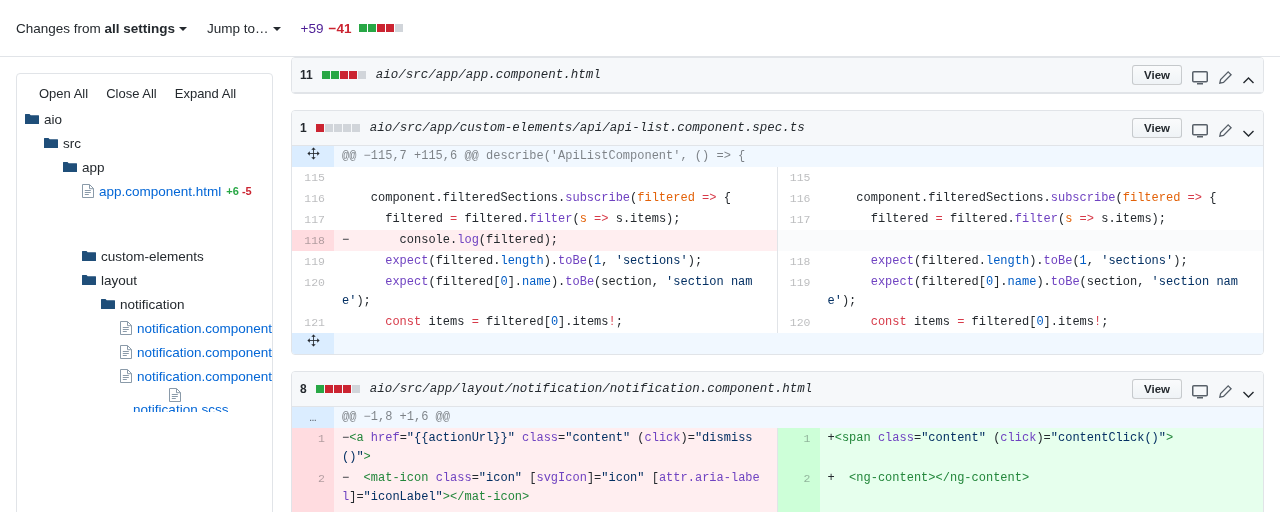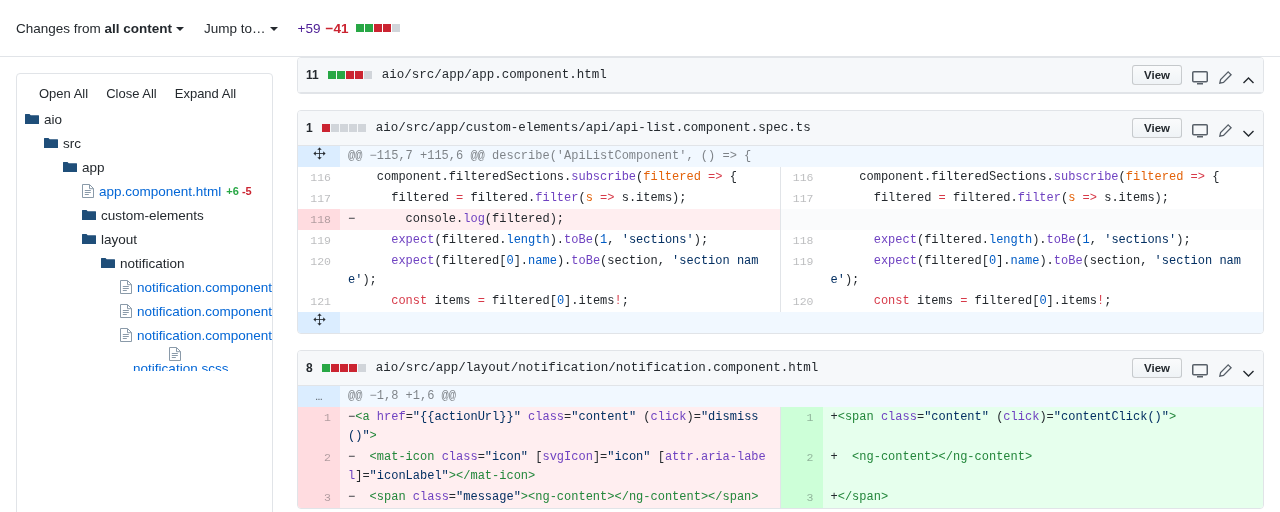--- a/index.html
+++ b/index.html
@@ -114,38 +114,38 @@
     margin-top: -16px;
     height: 471px;
     overflow: hidden;
   }
   .file-box {
     border: 1px solid #e1e4e8;
     border-radius: 4px;
     background: #fff;
     margin-bottom: 16px;
     overflow: hidden;
-    margin-left: 6px;
   }
   .file-head {
     display: flex;
     align-items: center;
     background: #f6f8fa;
     border-bottom: 1px solid #e1e4e8;
     padding: 0 8px;
     height: 35px;
   }
   .fh-count { font-size: 12px; font-weight: bold; margin-right: 6px; }
   .fh-path {
     font-family: "Liberation Mono", monospace;
     font-size: 12.5px;
     color: #24292e;
     margin-left: 10px;
     white-space: nowrap;
     overflow: hidden;
+    font-style: italic;
   }
   .fh-actions { margin-left: auto; display: flex; align-items: flex-end; gap: 10px; }
   .view-btn {
     font-size: 11.5px;
     font-weight: bold;
     padding: 3px 11px;
     border-radius: 3px;
     border: 1px solid rgba(27,31,35,0.2);
     background: linear-gradient(#fafbfc, #eff3f6);
     color: #24292e;
@@ -204,21 +204,21 @@
   .s-attr { color: #6f42c1; }
   .s-val  { color: #032f62; }
   .s-plain{ color: #24292e; }
   .marker { color: #24292e; }
 </style>
 </head>
 <body>
 
 <div id="toolbar">
   <div class="tb-left">
-    <span class="tb-item"><span>Changes from </span><b>all content</b><i class="caret"></i></span>
+    <span class="tb-item"><span>Changes from </span><b>all settings</b><i class="caret"></i></span>
 
     <span class="tb-item"><span>Jump to…</span><i class="caret"></i></span>
 
     <span class="diffstat-wrap">
       <span class="add-count">+59</span>
       <span class="del-count">−41</span>
       <span class="blocks" id="tb-blocks">
           <i class="blk g"></i>
           <i class="blk g"></i>
           <i class="blk r"></i>
@@ -266,21 +266,21 @@
         <div class="tree-row file" style="padding-left: 65px;">
           <span class="ico">
             <svg width="12" height="14" viewBox="0 0 12 14">
               <path fill="#fff" stroke="#8a9aa9" stroke-width="1" d="M.5.5h7L11.5 4.5v9h-11z"></path>
               <path fill="none" stroke="#8a9aa9" stroke-width="1" d="M7.5.7v4h4M2.8 6.5h6M2.8 8.5h6M2.8 10.5h4"></path>
             </svg>
           </span>
           <span class="tree-label">app.component.html</span>
           <span class="stat"><span class="p">+6</span><span class="m">-5</span></span>
         </div>
-        <div class="tree-row folder" style="padding-left: 65px;">
+        <div class="tree-row folder" style="padding-left: 65px; margin-top: 41px;">
           <span class="ico">
             <svg width="14" height="12" viewBox="0 0 14 12">
               <path fill="#1f4e79" d="M0 1.5A.5.5 0 0 1 .5 1h4l1.2 1.2H13.5a.5.5 0 0 1 .5.5v7.8a.5.5 0 0 1-.5.5H.5a.5.5 0 0 1-.5-.5z"></path>
             </svg>
           </span>
           <span class="tree-label">custom-elements</span>
         </div>
         <div class="tree-row folder" style="padding-left: 65px;">
           <span class="ico">
             <svg width="14" height="12" viewBox="0 0 14 12">
@@ -411,20 +411,26 @@
           <tbody>
             <tr class="hunk">
               <td class="ln"><span><svg width="13" height="13" viewBox="0 0 14 14">
                     <path d="M7 0.5 L4.6 3 H9.4 Z M7 13.5 L4.6 11 H9.4 Z M0.5 7 L3 4.6 V9.4 Z M13.5 7 L11 4.6 V9.4 Z" fill="#24292e"></path>
                     <rect x="1" y="6.6" width="12" height="0.9" fill="#24292e"></rect>
                     <rect x="6.6" y="1" width="0.9" height="12" fill="#24292e"></rect>
                   </svg></span></td>
               <td class="code" colspan="3">@@ −115,7 +115,6 @@ describe('ApiListComponent', () =&gt; {</td>
             </tr>
             <tr>
+              <td class="ln">115</td>
+              <td class="code halfL"></td>
+              <td class="ln">115</td>
+              <td class="code"></td>
+            </tr>
+            <tr>
               <td class="ln">116</td>
               <td class="code halfL"><span class="s-plain">    component.filteredSections.</span><span class="s-fn">subscribe</span><span class="s-plain">(</span><span class="s-var">filtered</span><span class="s-op"> =&gt; </span><span class="s-plain">{</span></td>
               <td class="ln">116</td>
               <td class="code"><span class="s-plain">    component.filteredSections.</span><span class="s-fn">subscribe</span><span class="s-plain">(</span><span class="s-var">filtered</span><span class="s-op"> =&gt; </span><span class="s-plain">{</span></td>
             </tr>
             <tr>
               <td class="ln">117</td>
               <td class="code halfL"><span class="s-plain">      filtered </span><span class="s-op">=</span><span class="s-plain"> filtered.</span><span class="s-fn">filter</span><span class="s-plain">(</span><span class="s-var">s</span><span class="s-op"> =&gt; </span><span class="s-plain">s.items);</span></td>
               <td class="ln">117</td>
               <td class="code"><span class="s-plain">      filtered </span><span class="s-op">=</span><span class="s-plain"> filtered.</span><span class="s-fn">filter</span><span class="s-plain">(</span><span class="s-var">s</span><span class="s-op"> =&gt; </span><span class="s-plain">s.items);</span></td>

